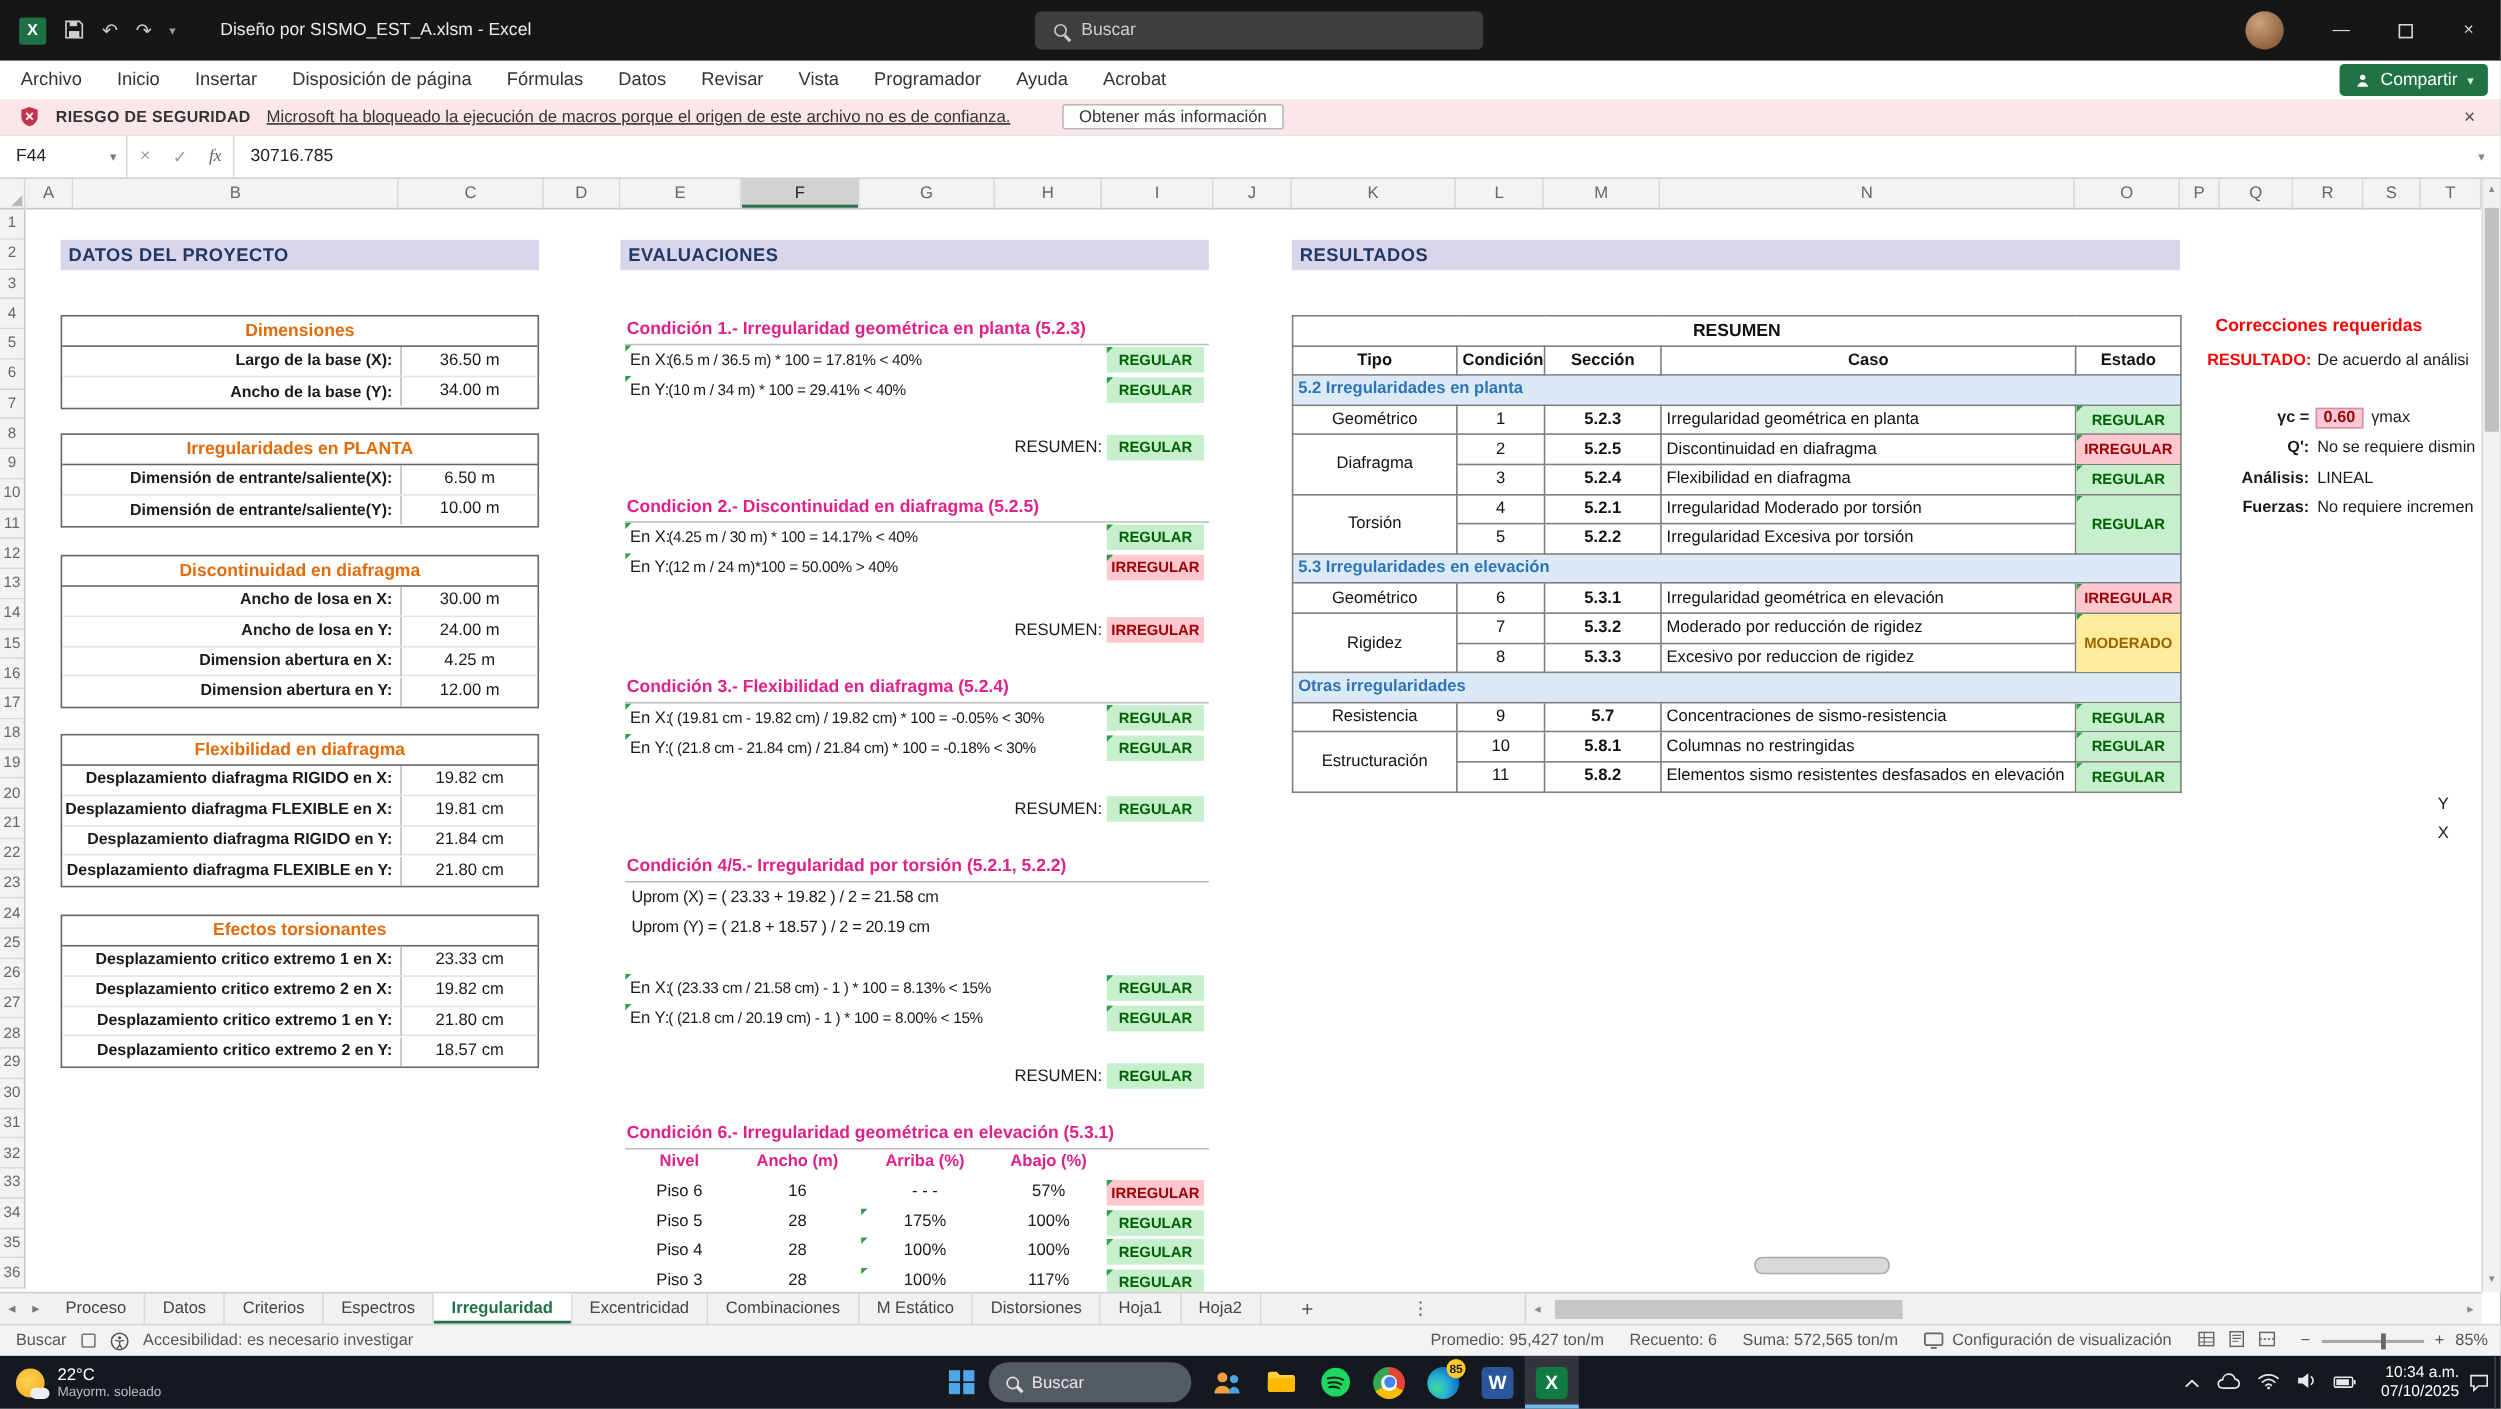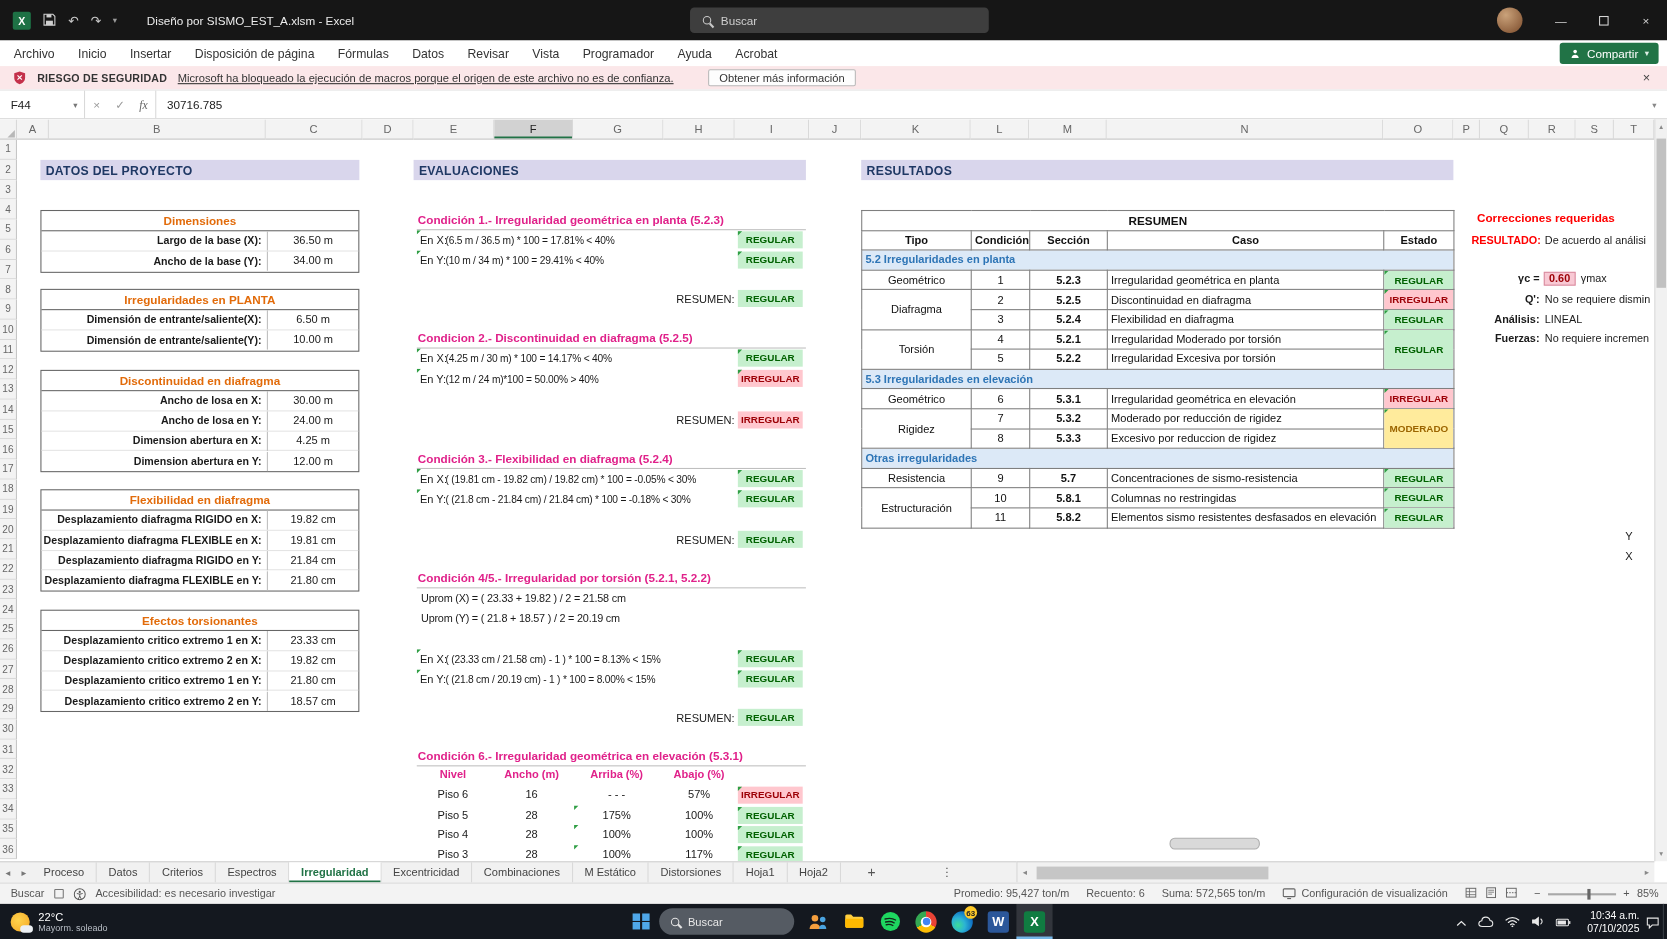--- a/index.html
+++ b/index.html
@@ -723,21 +723,21 @@
           <svg width="21" height="21" viewBox="0 0 21 21">
             <circle cx="10.5" cy="10.5" r="9" fill="#1ED760"></circle>
             <path d="M5.5 8.2c3.5-1 7-.8 9.8.9M6 11c2.8-.8 5.6-.6 8 .8M6.6 13.6c2.2-.6 4.3-.4 6.2.7" stroke="#13261A" stroke-width="1.3" fill="none" stroke-linecap="round"></path>
           </svg>
         </div>
         <div class="aslot">
           <span class="chromeic"></span>
         </div>
         <div class="aslot">
           <span class="edgeic"></span>
-          <span class="badge">63</span>
+          <span class="badge">85</span>
         </div>
         <div class="aslot">
           <span class="tile tile-w">W</span>
         </div>
         <div class="aslot active">
           <span class="tile tile-x">X</span>
         </div>
       </div>
     <div id="tray">
       <span><svg width="11" height="7" viewBox="0 0 12 8">

